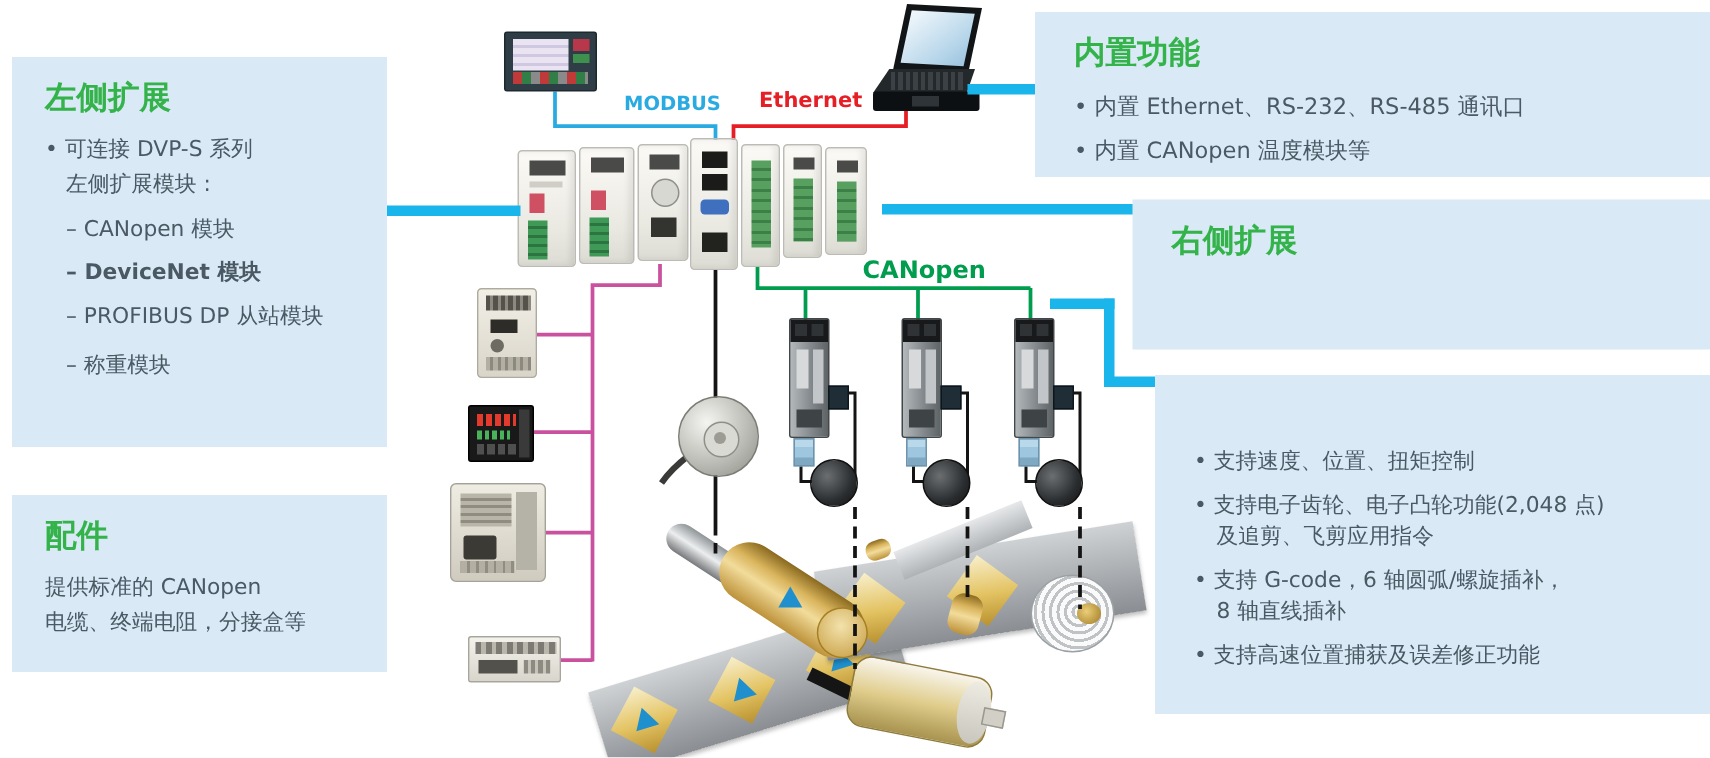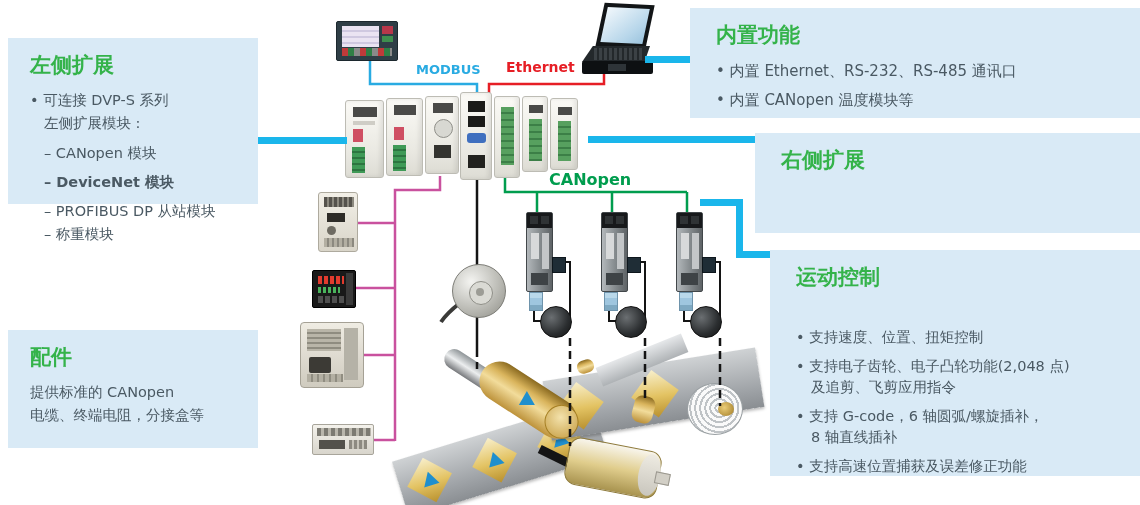--- a/index.html
+++ b/index.html
@@ -100,21 +100,21 @@
     <path d="M645,338 V399" fill="none" stroke="#141414" stroke-width="2.5" stroke-dasharray="8,5"></path>
     <path d="M720,338 V406" fill="none" stroke="#141414" stroke-width="2.5" stroke-dasharray="8,5"></path>
 
     <path d="M558,262 H570 V320 H562 M534,310 V321 H546" fill="none" stroke="#141414" stroke-width="2"></path>
     <path d="M633,262 H645 V320 H637 M609,310 V321 H621" fill="none" stroke="#141414" stroke-width="2"></path>
     <path d="M708,262 H720 V320 H712 M684,310 V321 H696" fill="none" stroke="#141414" stroke-width="2"></path>
   </svg>
 
   <div class="netlbl" style="left:416px;top:62px;font-size:13px;color:#29ABE2;">MODBUS</div>
   <div class="netlbl" style="left:506px;top:59px;font-size:14px;color:#E61E25;">Ethernet</div>
-  <div class="netlbl" style="left:549px;top:170px;font-size:16px;color:#009D4E;">CANopen</div>
+  <div class="netlbl" style="left:575px;top:170px;font-size:16px;color:#009D4E;">CANopen</div>
 
   <div class="dev" style="left:336px;top:21px;width:62px;height:40px;background:#2F3E46;border:1px solid #1C282E;border-radius:2px;">
     <div style="position:absolute;left:5px;top:4px;width:37px;height:21px;
                 background:repeating-linear-gradient(180deg,#EAE3F2 0 4px,#CFC8E0 4px 6px);"></div>
     <div style="position:absolute;right:4px;top:4px;width:11px;height:8px;background:#B8374A;"></div>
     <div style="position:absolute;right:4px;top:14px;width:11px;height:6px;background:#3F8F4E;"></div>
     <div style="position:absolute;left:5px;bottom:4px;width:50px;height:8px;
                 background:repeating-linear-gradient(90deg,#C03A3A 0 6px,#2F7F46 6px 12px,#8A8A8A 12px 18px);"></div>
   </div>
 
@@ -235,29 +235,29 @@
               box-shadow:inset 0 5px 0 #B9D8EA,inset 0 -5px 0 #7FA9C2;"></div>
   <div class="dev motor" style="left:690px;top:306px;width:32px;height:32px;"></div>
 
   <div class="cyan" style="left:250px;top:137px;width:97px;height:7px;"></div>
   <div class="cyan" style="left:645px;top:56px;width:47px;height:7px;"></div>
   <div class="cyan" style="left:588px;top:136px;width:169px;height:7px;"></div>
   <div class="cyan" style="left:700px;top:199px;width:43px;height:7px;"></div>
   <div class="cyan" style="left:736px;top:199px;width:7px;height:59px;"></div>
   <div class="cyan" style="left:736px;top:251px;width:37px;height:7px;"></div>
 
-  <div class="box" style="left:8px;top:38px;width:250px;height:166px;">
+  <div class="box" style="left:8px;top:38px;width:250px;height:260px;">
     <div class="box-title">左侧扩展</div>
     <div class="box-text">
       <span class="line">• 可连接 DVP-S 系列</span>
       <span class="line sub">左侧扩展模块 :</span>
       <span class="line sub" style="margin-top:6px;">– CANopen 模块</span>
       <span class="line sub" style="margin-top:6px;font-weight:bold;">– DeviceNet 模块</span>
       <span class="line sub" style="margin-top:6px;">– PROFIBUS DP 从站模块</span>
-      <span class="line sub" style="margin-top:0;">– 称重模块</span>
+      <span class="line sub" style="margin-top:10px;">– 称重模块</span>
     </div>
   </div>
 
   <div class="box" style="left:8px;top:330px;width:250px;height:118px;">
     <div class="box-title">配件</div>
     <div class="box-text">
       <span class="line">提供标准的 CANopen</span>
       <span class="line">电缆、终端电阻，分接盒等</span>
     </div>
   </div>
@@ -270,21 +270,20 @@
     </div>
   </div>
 
   <div class="box" style="left:755px;top:133px;width:385px;height:100px;padding-left:22px;">
     <div class="box-title">右侧扩展</div>
     <div class="box-text" style="line-height:1.5;">
     </div>
   </div>
 
   <div class="box" style="left:770px;top:250px;width:370px;height:226px;padding-left:22px;">
-    <div class="box-title">运动控制</div>
     <div class="box-text" style="line-height:1.45;margin-top:36px;">
       <div class="m-item">
         <span>• 支持速度、位置、扭矩控制</span>
         
       </div>
       <div class="m-item">
         <span>• 支持电子齿轮、电子凸轮功能(2,048 点)</span>
         <span class="cont">及追剪、飞剪应用指令</span>
       </div>
       <div class="m-item">

